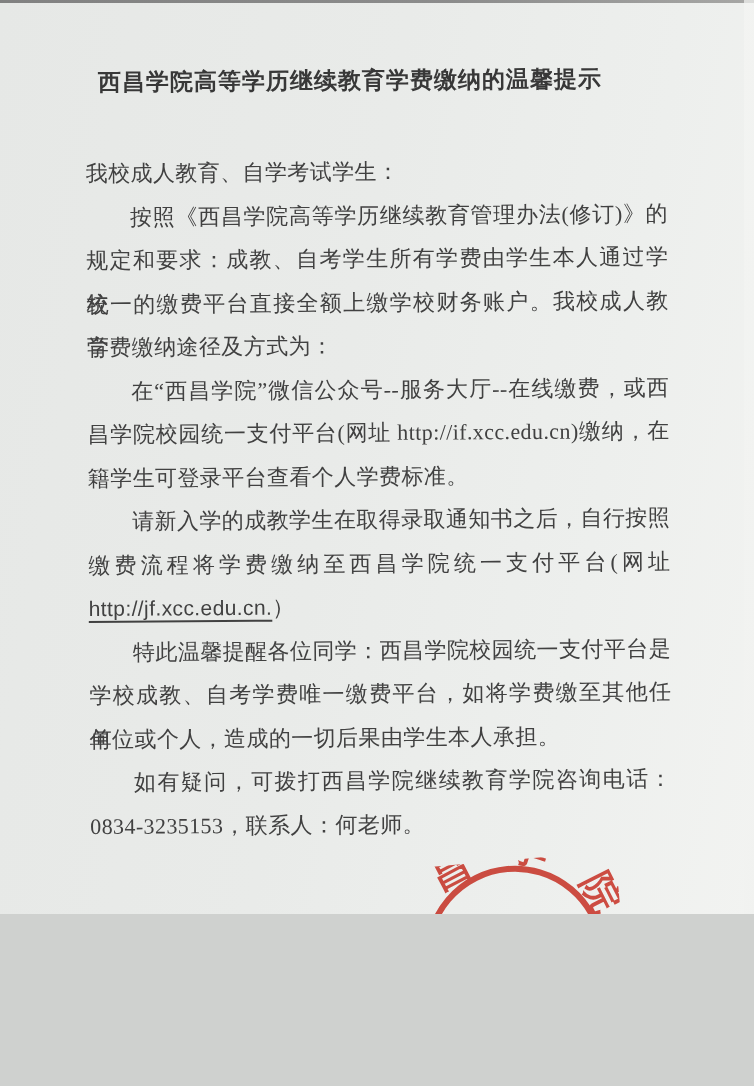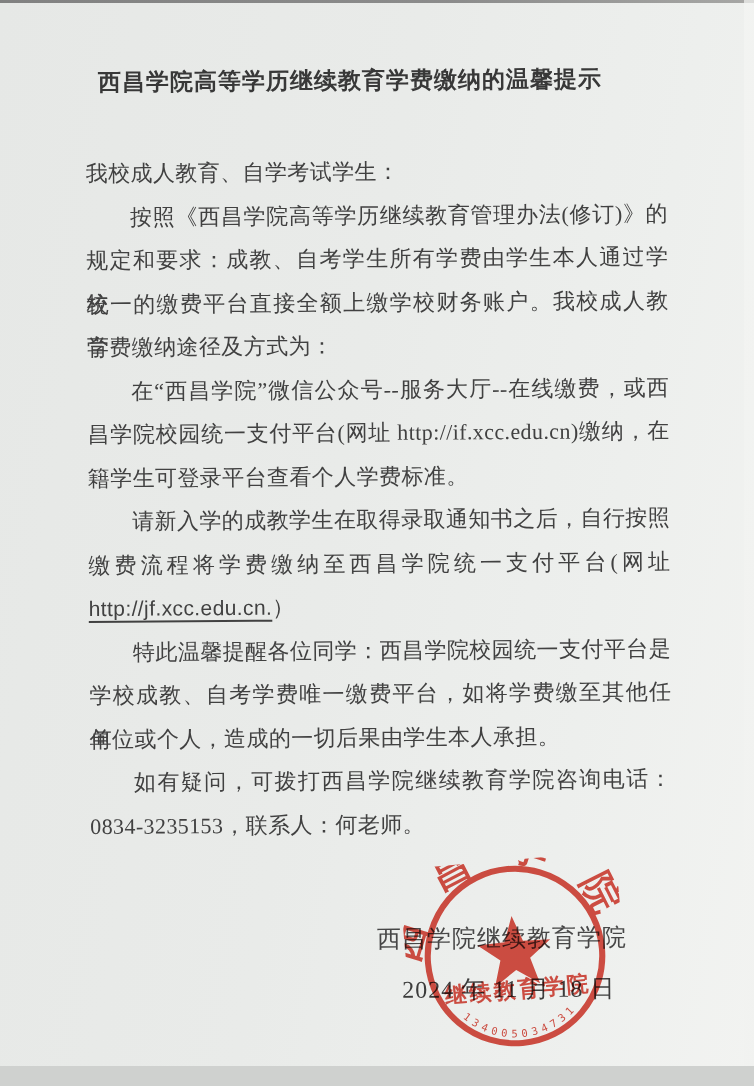--- a/index.html
+++ b/index.html
@@ -1,18 +1,18 @@
 <!DOCTYPE html>
 <html><head>
 <meta charset="utf-8">
 <style>
   html,body{margin:0;padding:0;background:#cfd1cf;}
   .photo{
     position:relative;
-    width:754px;height:1066px;
+    width:754px;height:914px;
     margin:0 auto;
     overflow:hidden;
     background:linear-gradient(100deg,#e6e8e6 0%,#e9ebe9 45%,#edefed 75%,#f2f3f1 100%);
     font-family:"Liberation Serif","DejaVu Serif",serif;
     color:#3e3e3e;
   }
   .top-edge{
     position:absolute;top:0;left:0;width:100%;height:3px;
     background:linear-gradient(90deg,#6f6f6f 0%,#7b7b7b 60%,#9a9a98 100%);
     opacity:.85;

